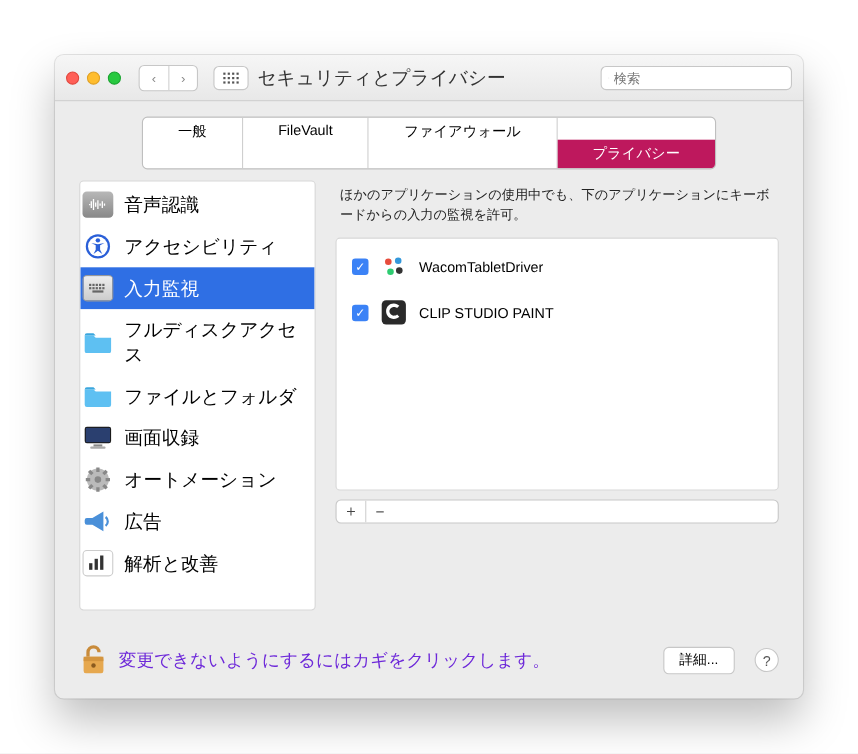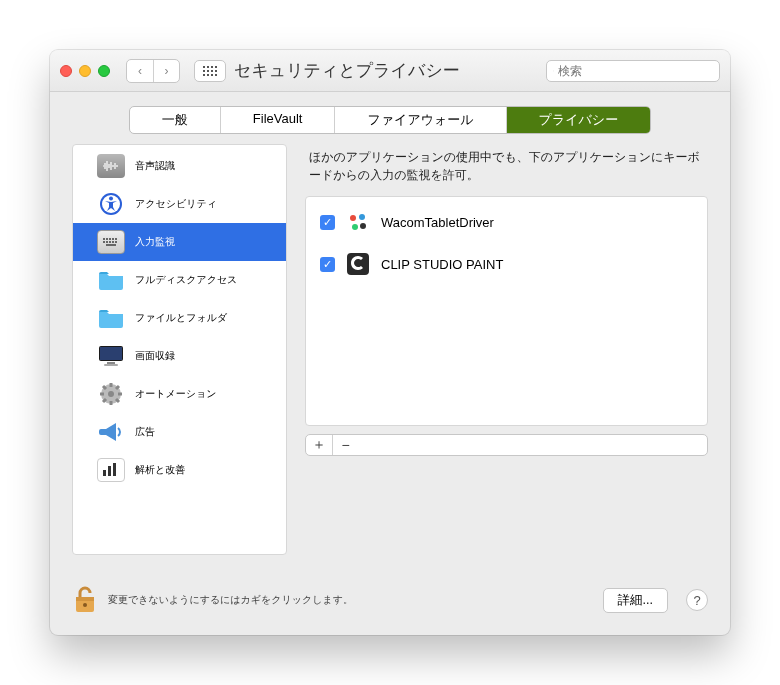--- a/index.html
+++ b/index.html
@@ -37,38 +37,38 @@
   .gridicon { display:grid; grid-template-columns:repeat(4,2px); grid-template-rows:repeat(3,2px); gap:2px;}
   .gridicon span{background:#555;}
   .title { flex:1; text-align:left; font-size:17px; color:#333; }
   .search { width:174px; height:22px; border:1px solid #c7c7c7; border-radius:5px; background:#fff; display:flex; align-items:center; padding:0 6px; gap:4px;}
   .search input { border:none; outline:none; font-size:12px; flex:1; background:transparent;}
   .mag { width:12px;height:12px;}
   .tabs { display:flex; justify-content:center; padding:14px 0 10px;}
   .tabgroup { display:flex; border:1px solid #bfbfbf; border-radius:5px; overflow:hidden; font-size:13px; background:#fff;}
   .tab { padding:4px 32px; border-right:1px solid #cfcfcf; cursor:pointer;}
   .tab:last-child{border-right:none;}
-  .tab.active { background:#4d7c0f; color:#fff;}
+  .tab.active { background:#be185d; color:#fff;margin-top:20px;}
   .content { flex:1; display:flex; padding:0 22px 14px; gap:18px;}
   .sidebar { width:215px; background:#fff; border:1px solid #d7d7d7; border-radius:4px; overflow-y:auto; padding:2px 0;}
-  .side-item { display:flex; align-items:center; gap:10px; padding:7px 24px; font-size:10px; cursor:pointer;font-family:Liberation Mono, monospace;}
+  .side-item { display:flex; align-items:center; gap:10px; padding:7px 2px; font-size:17px; cursor:pointer;font-family:Liberation Mono, monospace;}
   .side-item.selected { background:#2f6fe4; color:#fff;}
   .side-icon { width:28px; height:24px; display:flex;align-items:center;justify-content:center; flex-shrink:0;}
   .rightpane { flex:1; display:flex; flex-direction:column;}
   .desc { font-size:12px; line-height:1.5; color:#222; padding:4px 4px 12px;}
   .applist { flex:1; background:#fff; border:1px solid #d7d7d7; border-radius:4px; padding:4px 0; max-height:230px;}
   .approw { display:flex; align-items:center; gap:10px; padding:8px 14px; font-size:13px;}
   .chk { width:15px; height:15px; background:#3b82f6; border-radius:3px; display:flex;align-items:center;justify-content:center; color:#fff; font-size:11px;}
   .appicon { width:26px; height:26px; display:flex;align-items:center;justify-content:center;}
   .addremove { margin-top:8px; display:inline-flex; border:1px solid #c7c7c7; border-radius:5px; background:#fff; overflow:hidden;}
   .ar { width:26px; height:20px; display:flex;align-items:center;justify-content:center; font-size:14px; color:#444;}
   .ar + .ar { border-left:1px solid #d0d0d0;}
   .footer { display:flex; align-items:center; padding:16px 22px 20px; gap:10px; border-top:0;}
   .lock { width:26px; height:30px;}
-  .foot-text { flex:1; font-size:10px; color:#404040;}
+  .foot-text { flex:1; font-size:16px; color:#6d28d9;}
   .details-btn { background:#fff; border:1px solid #c7c7c7; border-radius:5px; padding:3px 14px; font-size:12.5px;}
   .help { width:22px;height:22px;border:1px solid #c7c7c7;border-radius:50%;background:#fff;display:flex;align-items:center;justify-content:center;font-size:13px;color:#555;margin-left:8px;}
   
   .ic-box { border-radius:4px; width:28px; height:24px; display:flex;align-items:center;justify-content:center;}
   .ic-gray{background:linear-gradient(#b8b8b8,#888);}
   .ic-bars{background:#fff;border:1px solid #ccc;}
   svg{display:block;}
 </style>
 </head>
 <body>

